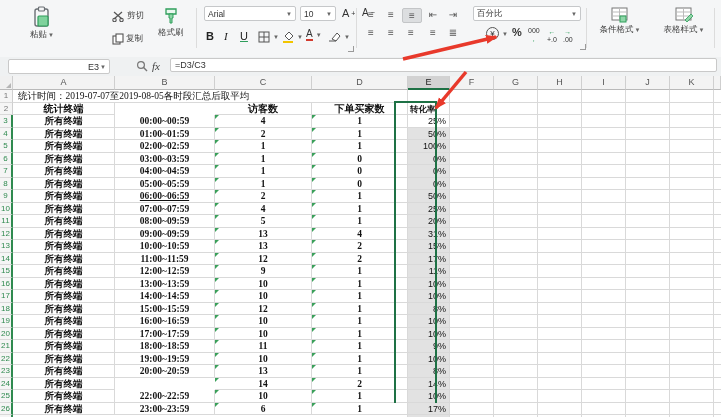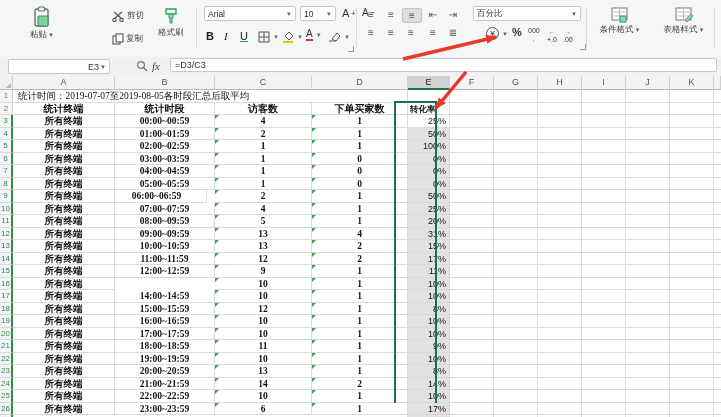--- a/index.html
+++ b/index.html
@@ -322,21 +322,20 @@
           <div class="cell" style="left: 494px; width: 44px;"></div>
           <div class="cell" style="left: 538px; width: 44px;"></div>
           <div class="cell" style="left: 582px; width: 44px;"></div>
           <div class="cell" style="left: 626px; width: 44px;"></div>
           <div class="cell" style="left: 670px; width: 44px;"></div>
           <div class="cell" style="left: 714px; width: 7px; border-right: none;"></div>
         </div>
         <div class="row" style="top: 12.5px;">
           <div class="rowhdr">2</div>
           <div class="cell c-head" style="left: 13px; width: 102px;">统计终端</div>
-          <div class="cell c-head" style="left: 115px; width: 100px;">统计时段</div>
           <div class="cell c-head" style="left: 215px; width: 97px;">访客数</div>
           <div class="cell c-head" style="left: 312px; width: 96px;">下单买家数</div>
           <div class="cell c-ehead" style="left: 408px; width: 42px;">转化率</div>
           <div class="cell" style="left: 450px; width: 44px;"></div>
           <div class="cell" style="left: 494px; width: 44px;"></div>
           <div class="cell" style="left: 538px; width: 44px;"></div>
           <div class="cell" style="left: 582px; width: 44px;"></div>
           <div class="cell" style="left: 626px; width: 44px;"></div>
           <div class="cell" style="left: 670px; width: 44px;"></div>
           <div class="cell" style="left: 714px; width: 7px; border-right: none;"></div>
@@ -427,21 +426,21 @@
           <div class="cell" style="left: 494px; width: 44px;"></div>
           <div class="cell" style="left: 538px; width: 44px;"></div>
           <div class="cell" style="left: 582px; width: 44px;"></div>
           <div class="cell" style="left: 626px; width: 44px;"></div>
           <div class="cell" style="left: 670px; width: 44px;"></div>
           <div class="cell" style="left: 714px; width: 7px; border-right: none;"></div>
         </div>
         <div class="row" style="top: 100px;">
           <div class="rowhdr selrow">9</div>
           <div class="cell c-center" style="left: 13px; width: 102px;">所有终端</div>
-          <div class="cell c-center" style="left: 107px; width: 100px;">06:00~06:59</div>
+          <div class="cell c-center" style="left: 115px; width: 100px; text-decoration: underline;">06:00~06:59</div>
           <div class="cell c-center" style="left: 215px; width: 97px; position: absolute;">2<div class="tri"></div></div>
           <div class="cell c-center" style="left: 312px; width: 96px;">1<div class="tri"></div></div>
           <div class="cell c-pct fill-sel" style="left: 408px; width: 42px;">50%</div>
           <div class="cell" style="left: 450px; width: 44px;"></div>
           <div class="cell" style="left: 494px; width: 44px;"></div>
           <div class="cell" style="left: 538px; width: 44px;"></div>
           <div class="cell" style="left: 582px; width: 44px;"></div>
           <div class="cell" style="left: 626px; width: 44px;"></div>
           <div class="cell" style="left: 670px; width: 44px;"></div>
           <div class="cell" style="left: 714px; width: 7px; border-right: none;"></div>
@@ -532,20 +531,21 @@
           <div class="cell" style="left: 494px; width: 44px;"></div>
           <div class="cell" style="left: 538px; width: 44px;"></div>
           <div class="cell" style="left: 582px; width: 44px;"></div>
           <div class="cell" style="left: 626px; width: 44px;"></div>
           <div class="cell" style="left: 670px; width: 44px;"></div>
           <div class="cell" style="left: 714px; width: 7px; border-right: none;"></div>
         </div>
         <div class="row" style="top: 187.5px;">
           <div class="rowhdr selrow">16</div>
           <div class="cell c-center" style="left: 13px; width: 102px;">所有终端</div>
+          <div class="cell c-center" style="left: 115px; width: 100px;">13:00~13:59</div>
           <div class="cell c-center" style="left: 215px; width: 97px; position: absolute;">10<div class="tri"></div></div>
           <div class="cell c-center" style="left: 312px; width: 96px;">1<div class="tri"></div></div>
           <div class="cell c-pct fill-sel" style="left: 408px; width: 42px;">10%</div>
           <div class="cell" style="left: 450px; width: 44px;"></div>
           <div class="cell" style="left: 494px; width: 44px;"></div>
           <div class="cell" style="left: 538px; width: 44px;"></div>
           <div class="cell" style="left: 582px; width: 44px;"></div>
           <div class="cell" style="left: 626px; width: 44px;"></div>
           <div class="cell" style="left: 670px; width: 44px;"></div>
           <div class="cell" style="left: 714px; width: 7px; border-right: none;"></div>
@@ -651,21 +651,20 @@
           <div class="cell" style="left: 494px; width: 44px;"></div>
           <div class="cell" style="left: 538px; width: 44px;"></div>
           <div class="cell" style="left: 582px; width: 44px;"></div>
           <div class="cell" style="left: 626px; width: 44px;"></div>
           <div class="cell" style="left: 670px; width: 44px;"></div>
           <div class="cell" style="left: 714px; width: 7px; border-right: none;"></div>
         </div>
         <div class="row" style="top: 287.5px;">
           <div class="rowhdr selrow">24</div>
           <div class="cell c-center" style="left: 13px; width: 102px;">所有终端</div>
-          <div class="cell c-center" style="left: 115px; width: 100px;">21:00~21:59</div>
           <div class="cell c-center" style="left: 215px; width: 97px; position: absolute;">14<div class="tri"></div></div>
           <div class="cell c-center" style="left: 312px; width: 96px;">2<div class="tri"></div></div>
           <div class="cell c-pct fill-sel" style="left: 408px; width: 42px;">14%</div>
           <div class="cell" style="left: 450px; width: 44px;"></div>
           <div class="cell" style="left: 494px; width: 44px;"></div>
           <div class="cell" style="left: 538px; width: 44px;"></div>
           <div class="cell" style="left: 582px; width: 44px;"></div>
           <div class="cell" style="left: 626px; width: 44px;"></div>
           <div class="cell" style="left: 670px; width: 44px;"></div>
           <div class="cell" style="left: 714px; width: 7px; border-right: none;"></div>

